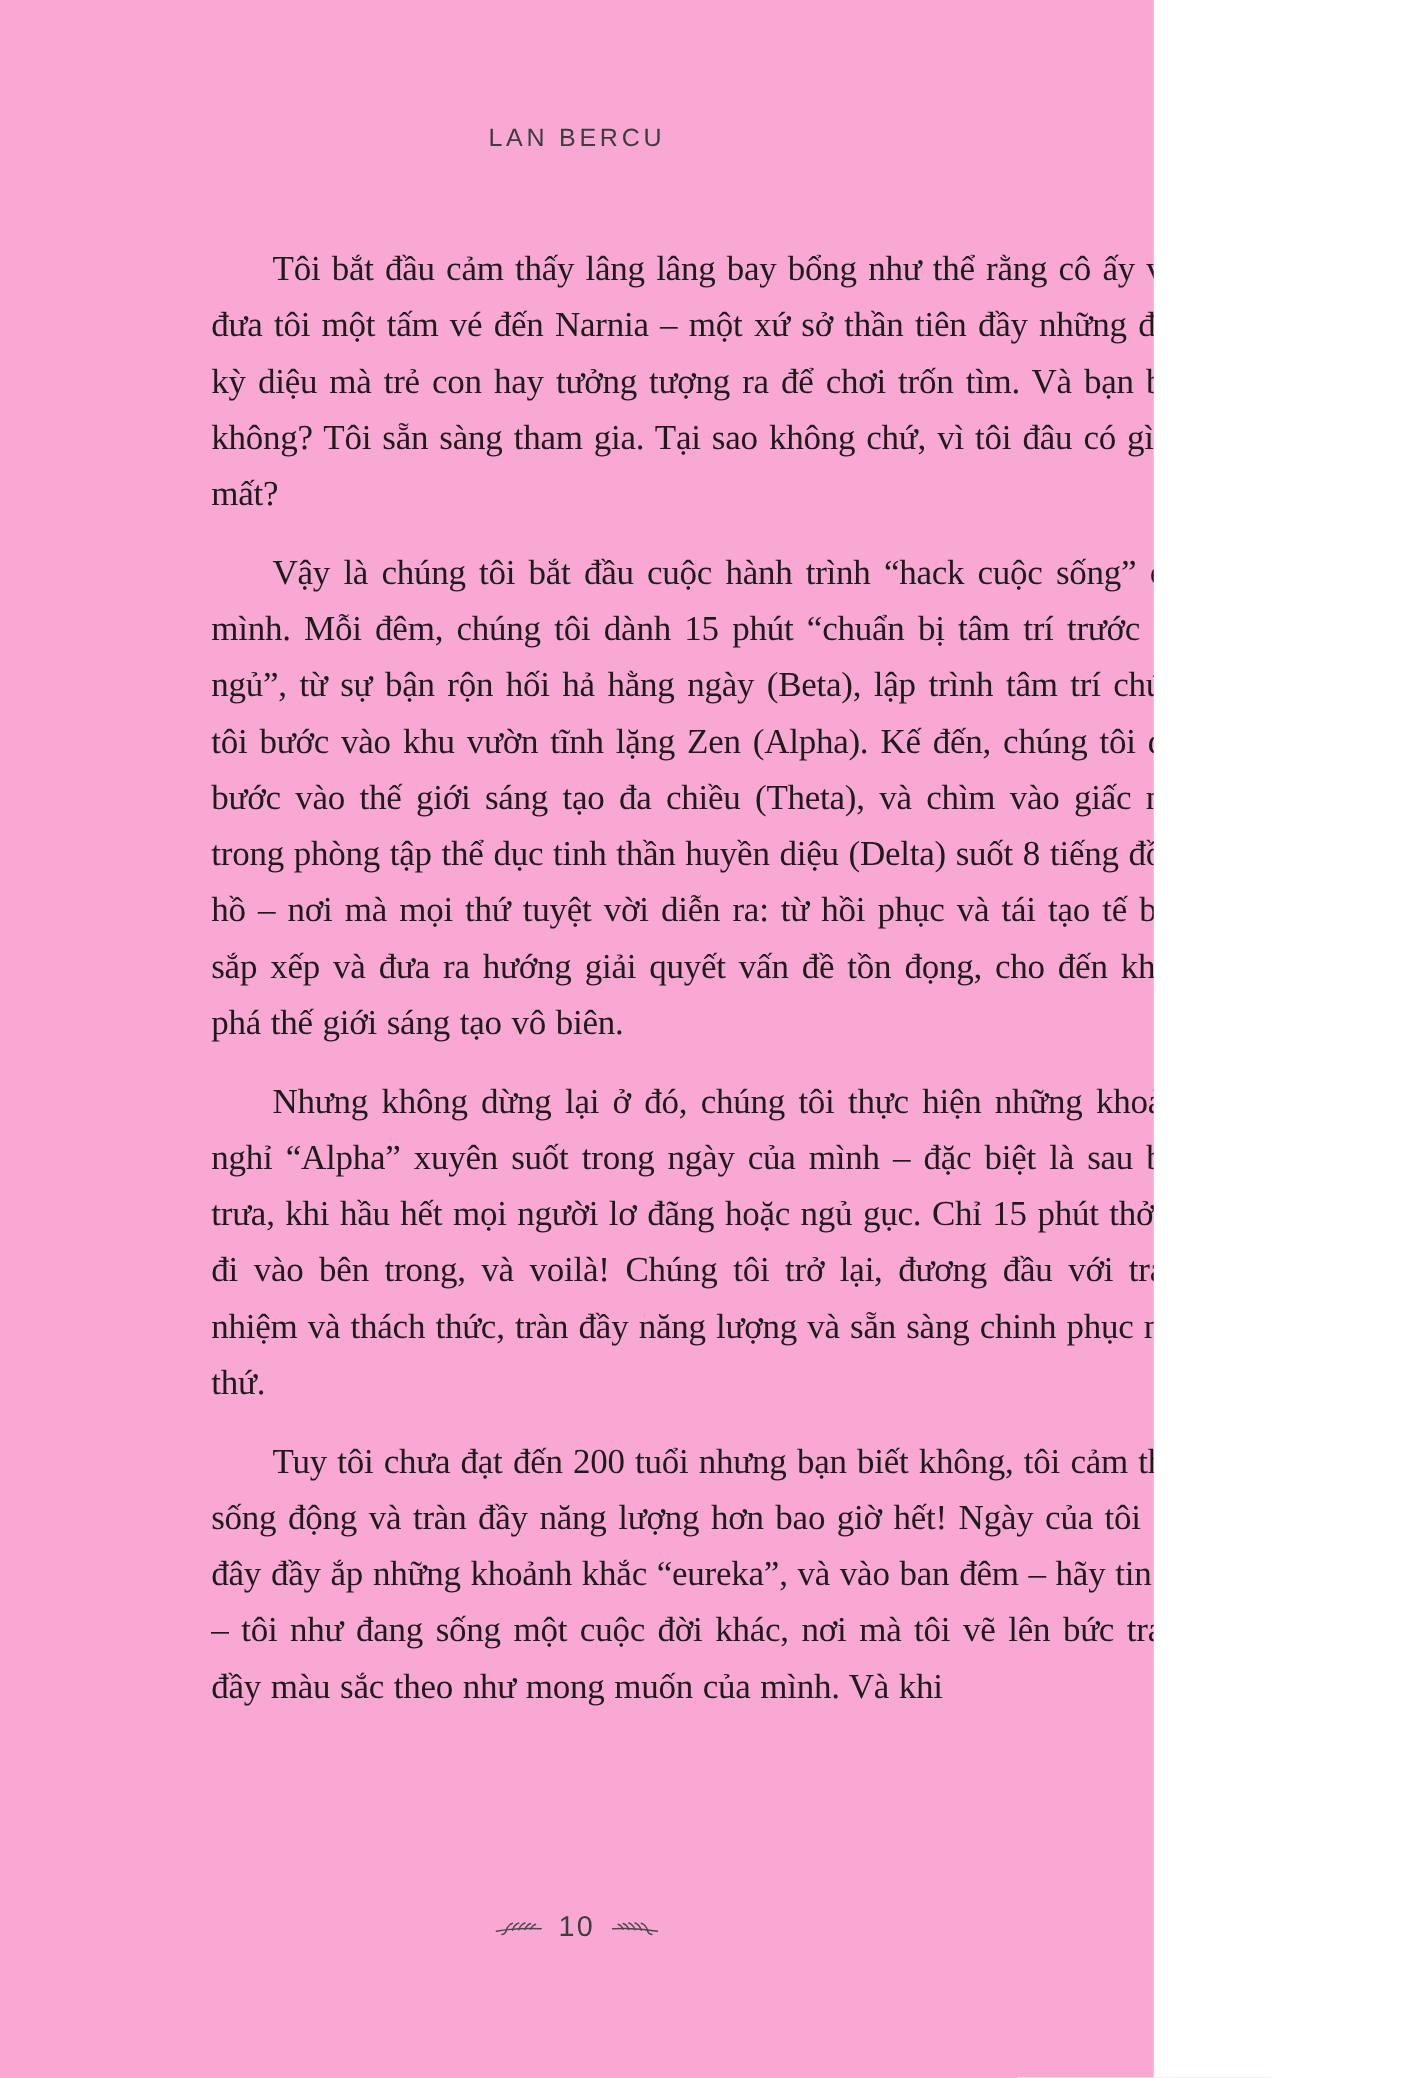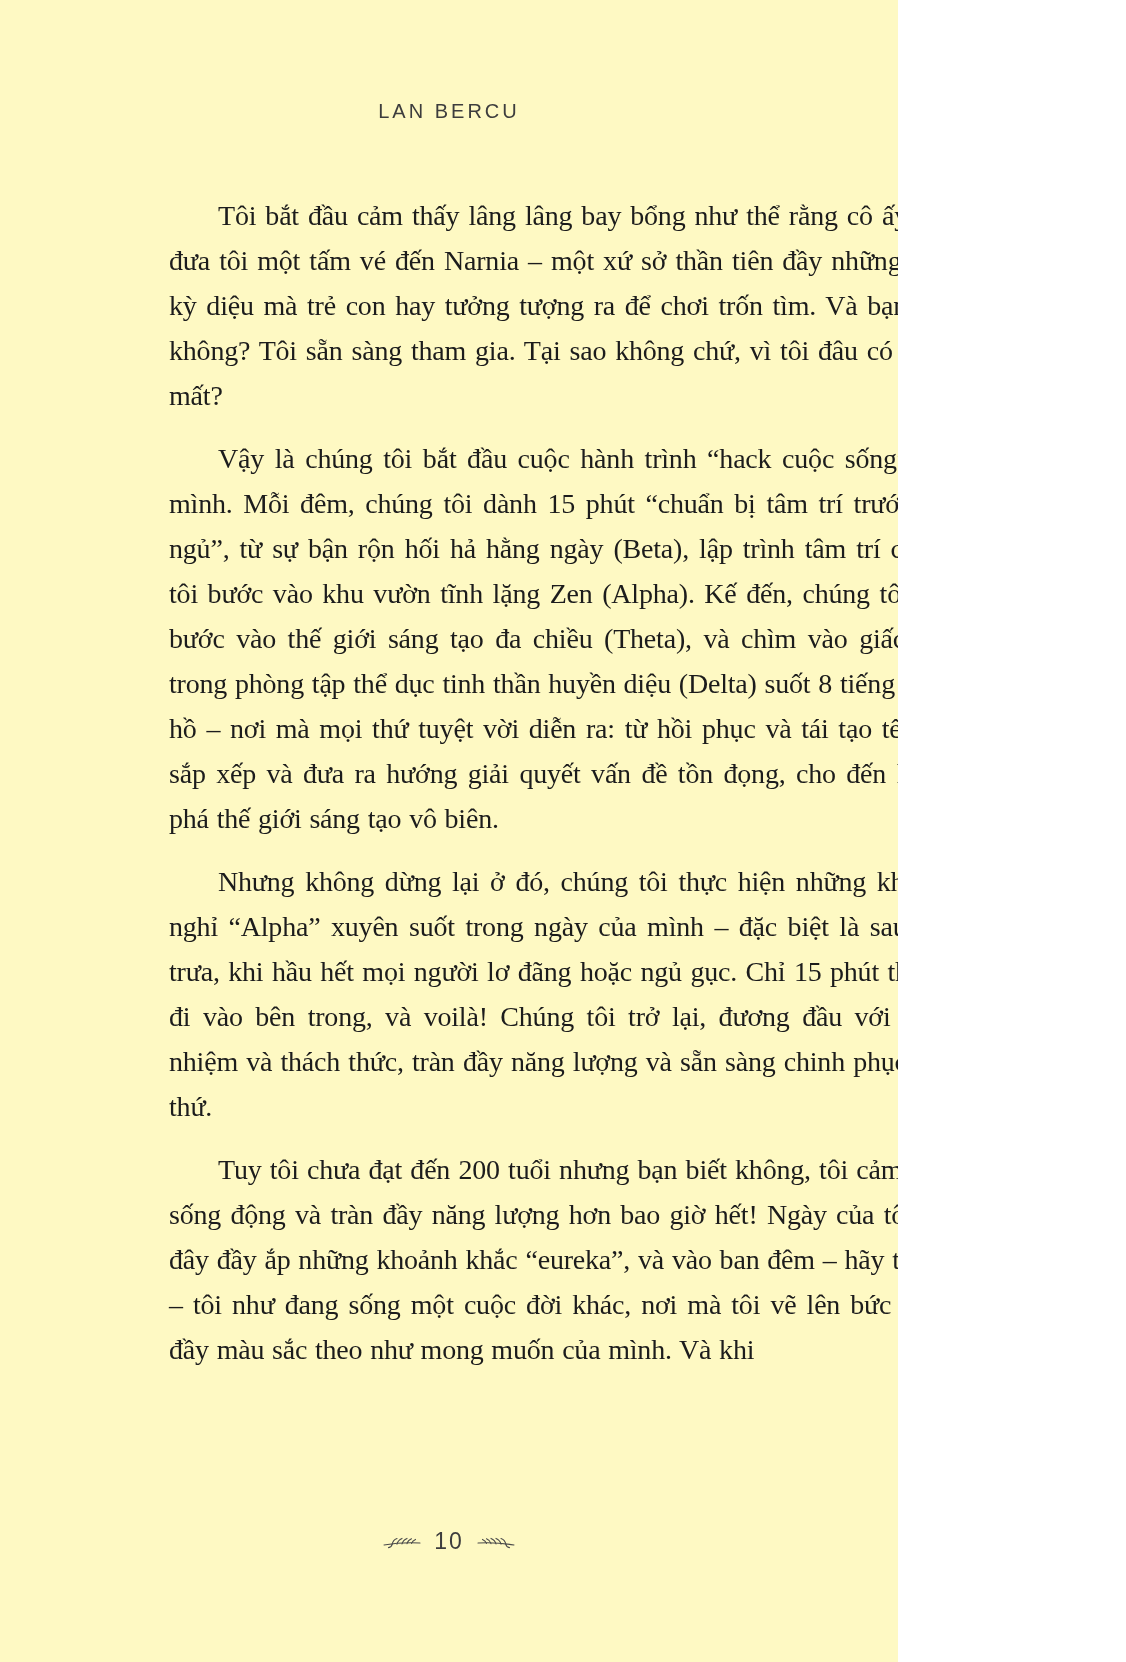--- a/index.html
+++ b/index.html
@@ -4,23 +4,24 @@
 <style>
   html, body {
     margin: 0;
     padding: 0;
     background: #ffffff;
   }
   .page {
     position: relative;
     width: 898px;
     height: 1662px;
-    background: #fef9c3;
+    background: #f9a8d4;
     overflow: hidden;
     font-family: "Liberation Serif", serif;
+    padding-left: 25px;
   }
   .book-header {
     position: absolute;
     top: 100px;
     left: 0;
     right: 0;
     text-align: center;
     font-family: "Liberation Sans", sans-serif;
     font-size: 20px;
     font-weight: 400;

